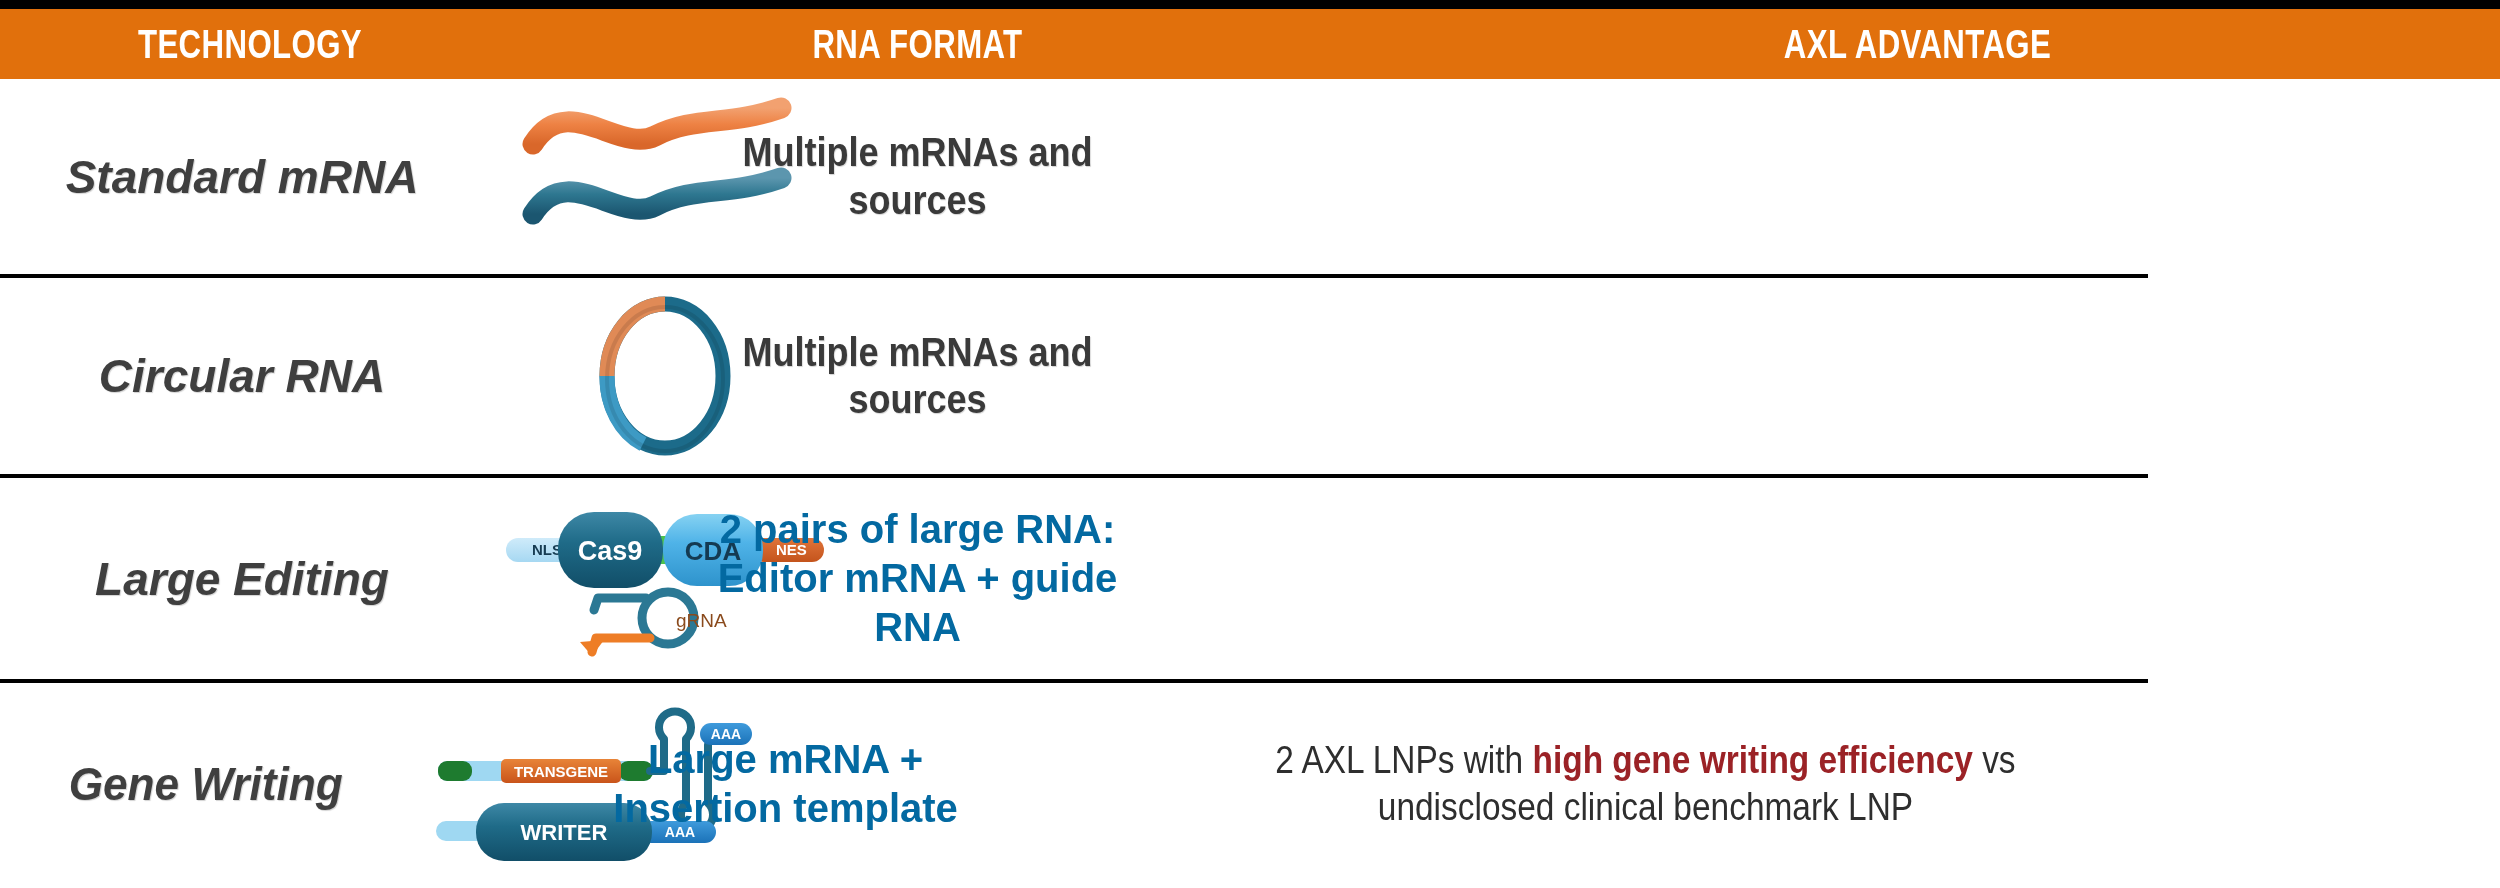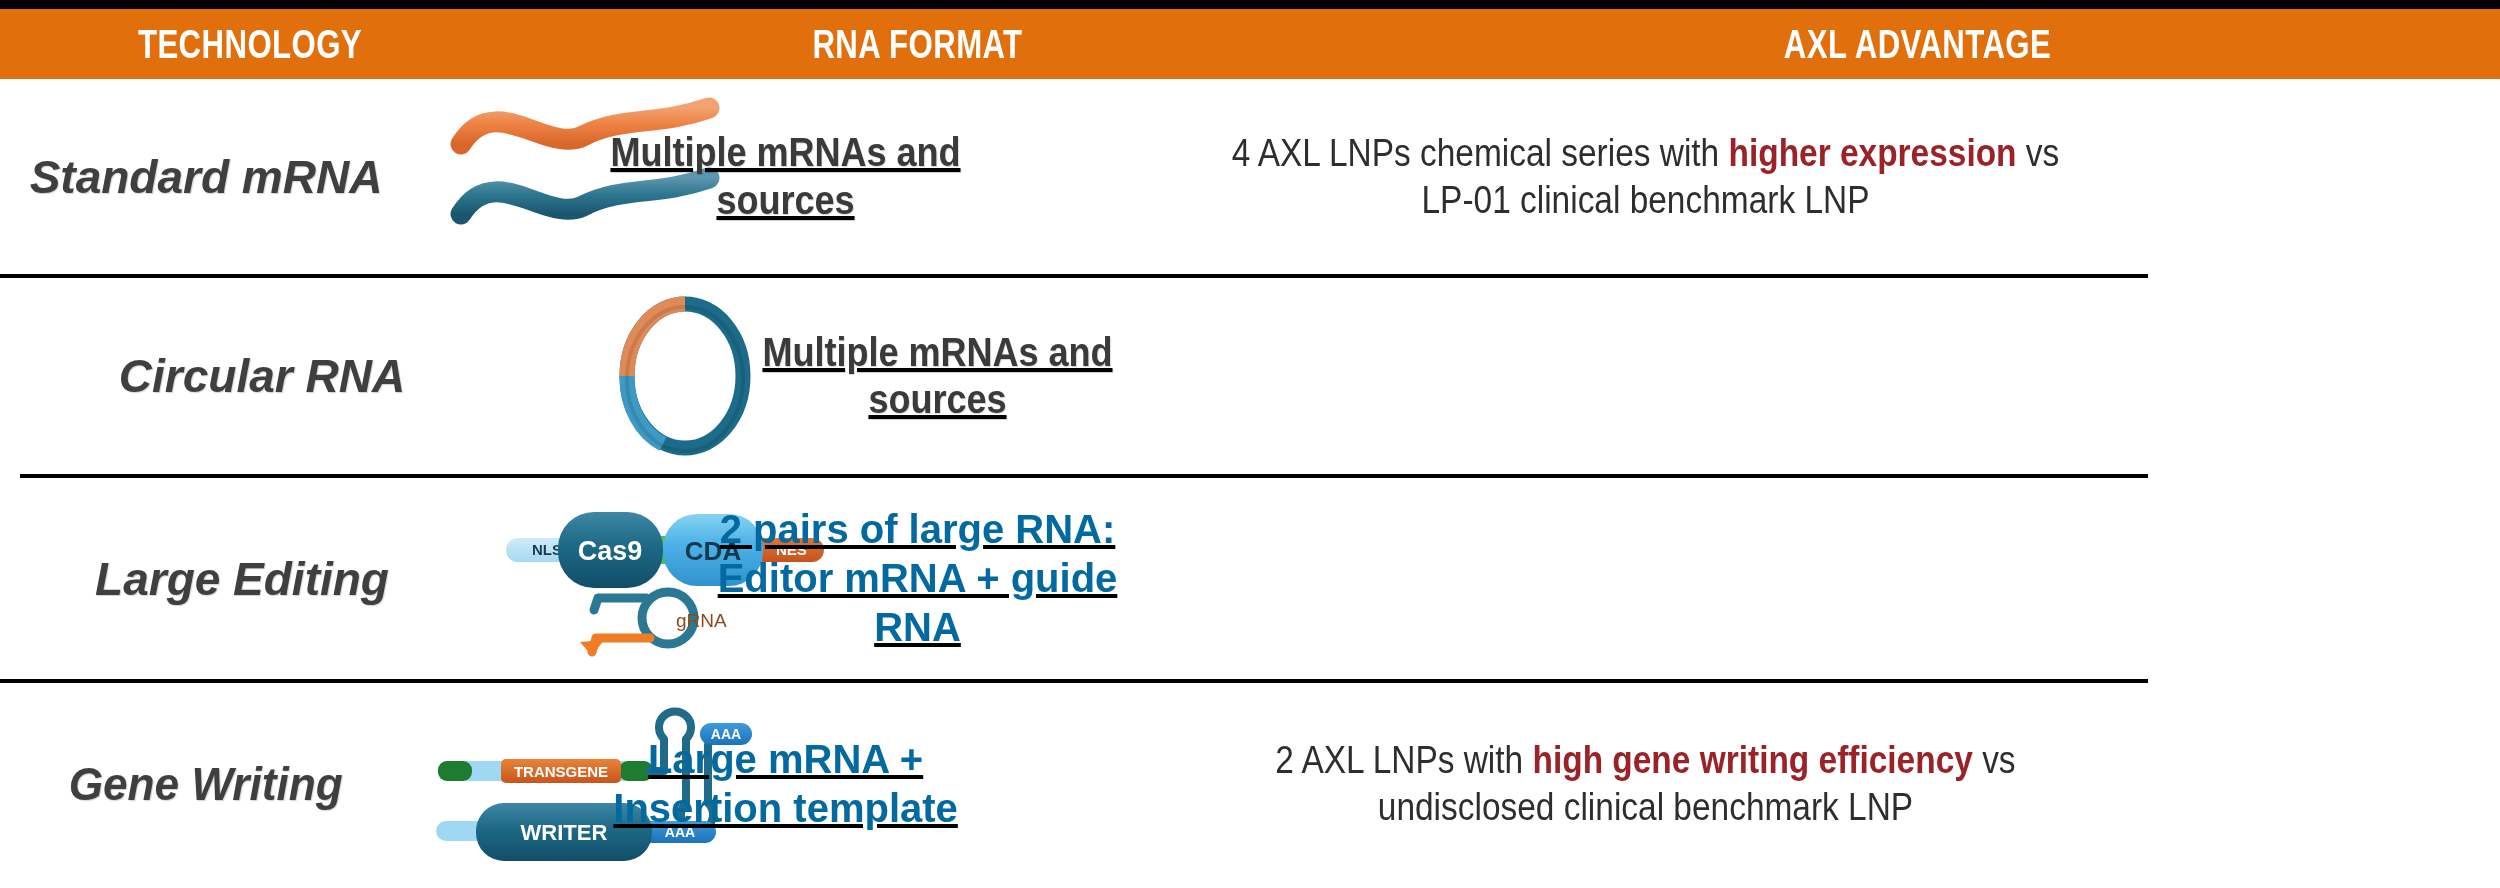--- a/index.html
+++ b/index.html
@@ -24,27 +24,27 @@
     transform:scaleX(.78);transform-origin:center center;white-space:nowrap;
   }
   .col-tech{width:500px;}
   .col-rna{width:835px;}
   .col-axl{width:1165px;}
 
   
   .tbody{position:absolute;left:0;top:79px;width:2148px;}
   .row{display:flex;align-items:center;border-bottom:4px solid #000000;box-sizing:border-box;}
   .row.r1{height:199px;}
-  .row.r2{height:200px;margin-left:20px;}
+  .row.r2{height:200px;}
   .row.r3{height:205px;}
   .row.r4{height:201px;border-bottom:none;}
 
   .cell{display:flex;align-items:center;justify-content:center;height:100%;box-sizing:border-box;}
   .cell-tech{width:500px;position:relative;}
-  .cell-rna{width:835px;position:relative;text-decoration:underline;}
+  .cell-rna{width:835px;position:relative;}
   .cell-axl{width:1165px;padding:0 26px;box-sizing:border-box;}
 
   
   .tech-label{
     font-size:46px;font-weight:700;font-style:italic;color:#3f3f3f;
     white-space:nowrap;text-shadow:1px 1px 1px rgba(0,0,0,.18);
     transform:translateX(-8px);
   }
   .tech-label.narrow{transform:translateX(-8px) scaleX(.96);}
 
@@ -109,25 +109,20 @@
               </linearGradient>
             </defs>
             <path d="M18 52 C 52 -2, 104 62, 140 44 C 180 24, 214 34, 266 16" stroke="url(#gOrange)" stroke-width="21" fill="none" stroke-linecap="round"></path>
             <path d="M18 122 C 52 68, 104 132, 140 114 C 180 94, 214 104, 266 86" stroke="url(#gTeal)" stroke-width="21" fill="none" stroke-linecap="round"></path>
           </svg>
         </div>
       </div>
       <div class="cell cell-rna">
         <div class="rna-text">Multiple mRNAs and
 sources</div>
-      </div>
-      <div class="cell cell-axl">
-        <div class="axl-text">
-          <span>4 AXL LNPs chemical series with </span><b>higher expression</b><span class="tail"></span><span> vs LP-01 clinical benchmark LNP</span>
-        </div>
       </div>
     </div>
 
     <div class="row r2">
       <div class="cell cell-tech">
         <div class="tech-label">Circular RNA</div>
         <div class="graphic">
           <svg class="gfx" width="230" height="170" viewBox="0 0 230 170" aria-hidden="true">
             <g transform="translate(115,85)">
               <ellipse cx="0" cy="0" rx="58" ry="72" fill="none" stroke="#1C6B8A" stroke-width="15"></ellipse>

